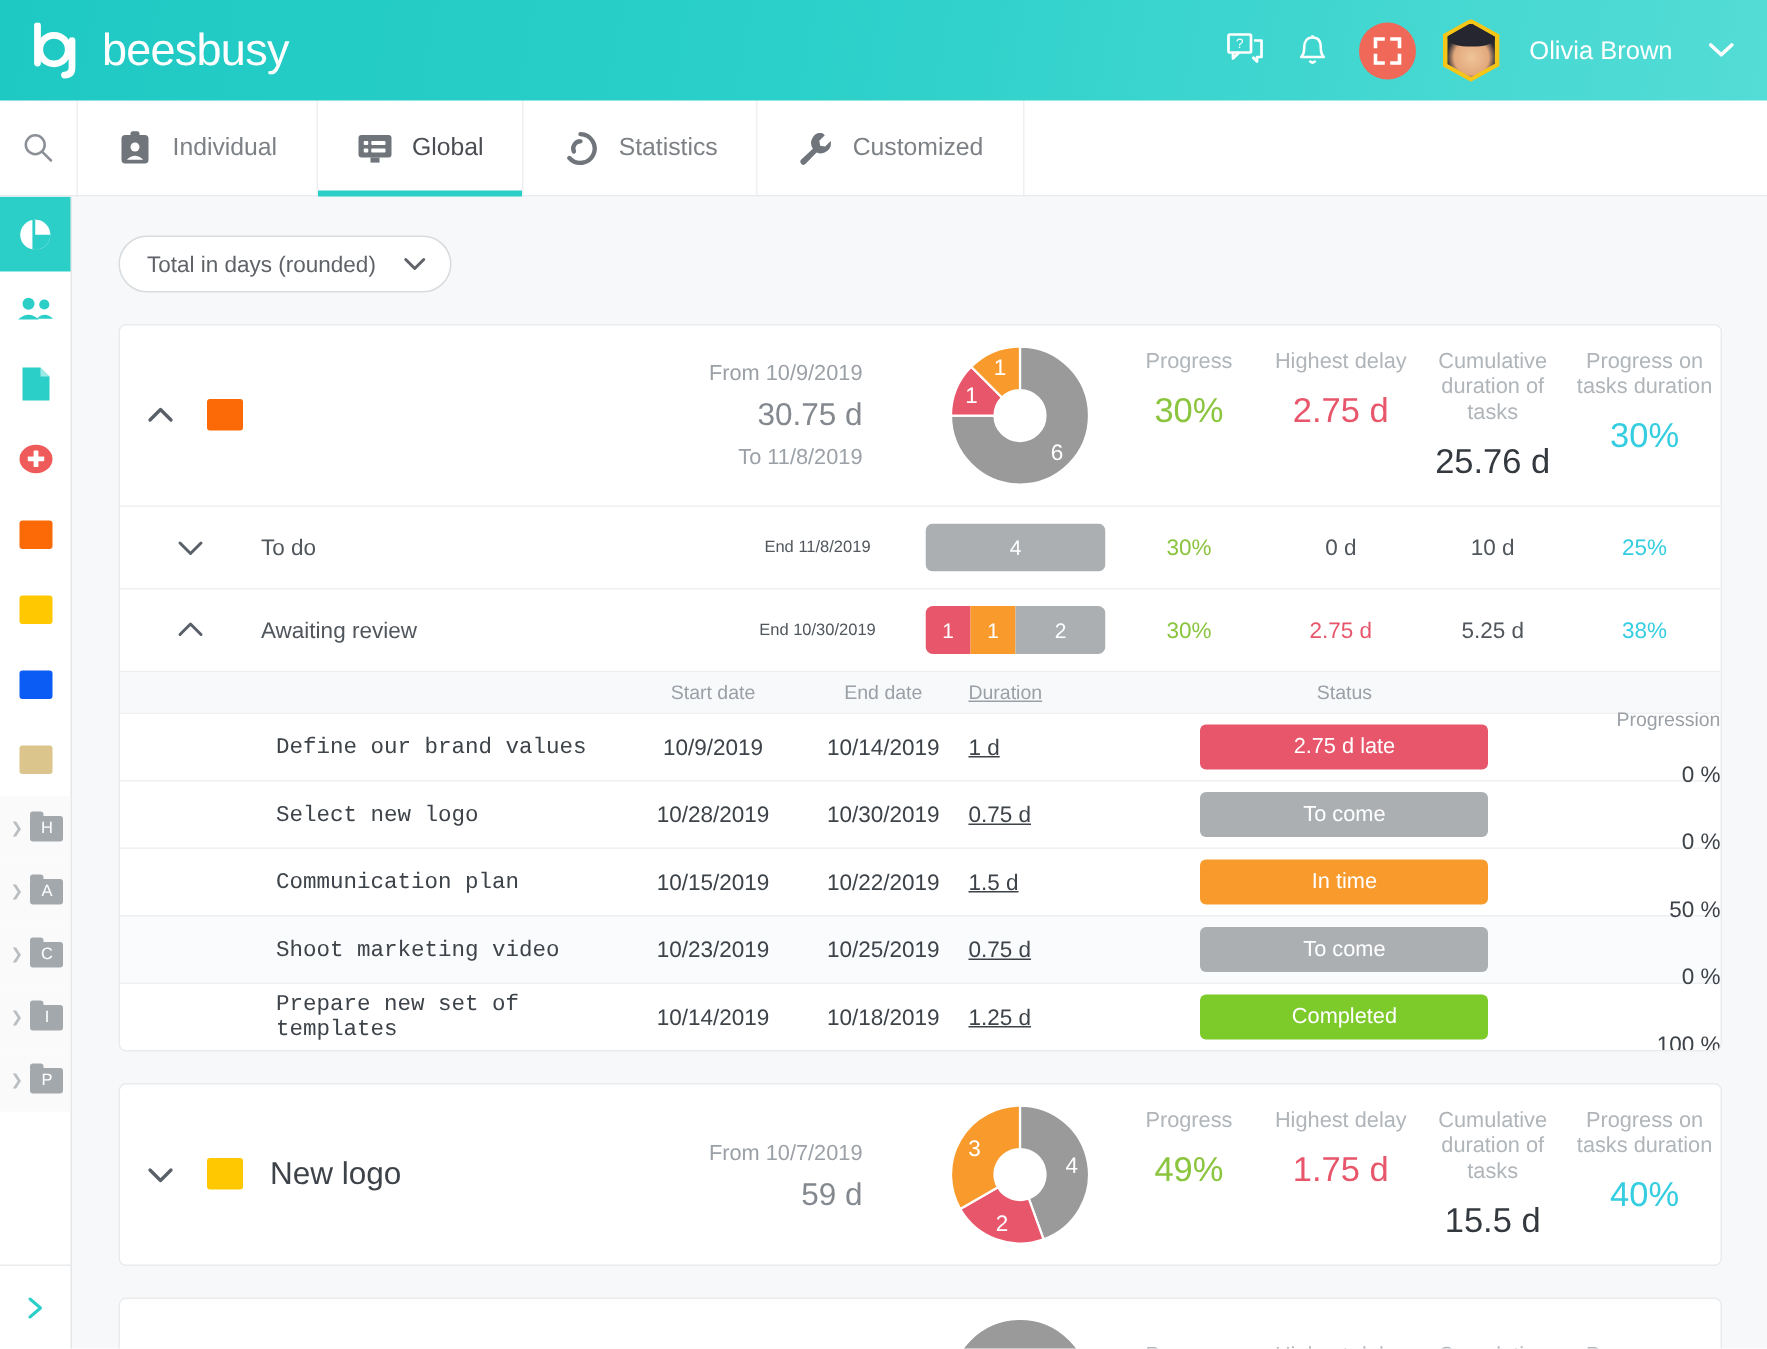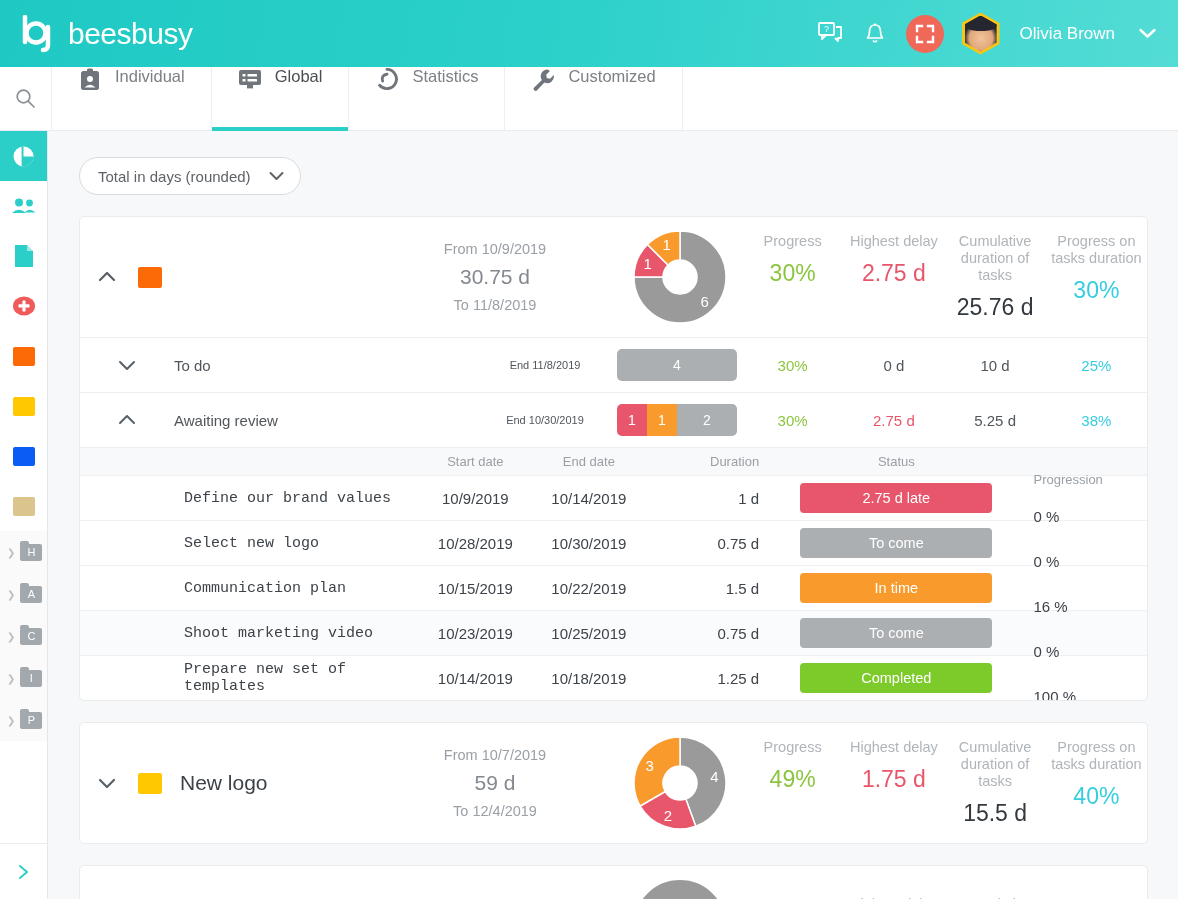--- a/index.html
+++ b/index.html
@@ -64,21 +64,21 @@
     background: #ffffff;
     border-bottom: 1px solid #e9ecef;
     display: flex; align-items: stretch;
     z-index: 15;
   }
   .search-cell {
     width: 52px; display:flex; align-items:center; justify-content:center;
     border-right: 1px solid #edeff1; cursor: pointer;
   }
   .tab {
-    display: flex; align-items: flex-start; gap: 13px;
+    display: flex; align-items: center; gap: 13px;
     padding: 0 26px;
     border-right: 1px solid #edeff1;
     color: #7d8084; font-size: 16.5px;
     cursor: pointer; position: relative;
   }
   .tab.active { color: #4a4d52; }
   .tab.active::after {
     content:''; position:absolute; left:0; right:0; bottom:-1px; height:4px;
     background: #2ccfc8;
   }
@@ -146,21 +146,21 @@
     background: #ffffff;
     border: 1px solid #e9ebed;
     border-radius: 5px;
     overflow: hidden;
   }
   .proj-head { display:flex; align-items:center; height: 120px; position: relative; }
   .caret-cell { width: 54px; display:flex; align-items:center; justify-content:center; cursor:pointer; }
   .proj-icon { margin-left: 4px; }
   .proj-title { font-size: 21px; color: #3d4349; margin-left: 18px; }
   .proj-dates {
-    position:absolute; left: 335px; width: 160px; text-align:center;
+    position:absolute; left: 335px; width: 160px; text-align:right;
     color: #9aa0a6; font-size: 14.5px; line-height: 28px;
   }
   .proj-dates .dur { font-size: 21px; color: #84898f; }
   .donut-cell { position:absolute; left: 540px; width: 120px; display:flex; justify-content:center; }
   .metrics { position:absolute; left: 662px; right: 0; display:flex; }
   .metric { flex:1; text-align:center; }
   .metric-label { color:#b0b5ba; font-size: 14.5px; line-height: 17px; }
   .metric-value { font-size: 23px; margin-top: 10px; }
   .mv-green { color:#8BC53F; }
   .mv-red   { color:#E8566B; }
@@ -188,23 +188,23 @@
     color:#9aa0a6; font-size: 13px;
   }
   .trow {
     display:flex; height: 45px; align-items:center;
     border-top: 1px solid #eef0f2; font-size: 15px; color:#3d4349;
   }
   .trow.alt { background: #fafbfc; }
   .c-name { width: 352px; padding-left: 104px; font-family: Liberation Mono, monospace; }
   .c-start { width: 120px; text-align:center; }
   .c-end   { width: 120px; text-align:center; }
-  .c-dur   { width: 120px; text-align:right; }
+  .c-dur   { width: 120px; text-align:left;text-decoration:underline; }
   .c-status{ width: 290px; display:flex; justify-content:center; }
-  .c-prog  { width: 120px; text-align:left;margin-top:36px; }
+  .c-prog  { width: 120px; text-align:right;margin-top:36px; }
   .thead .c-name { text-align:left; }
   .badge {
     width: 192px; height: 30px; border-radius: 4px;
     display:flex; align-items:center; justify-content:center;
     color:#ffffff; font-size: 14.5px;
   }
   .b-late { background:#E8566B; }
   .b-tocome { background:#ABAFB2; }
   .b-intime { background:#F99B2C; }
   .b-done { background:#7DCA2B; }
@@ -526,21 +526,21 @@
           <div class="c-prog">0 %</div>
         </div>
         <div class="trow">
           <div class="c-name">Communication plan</div>
           <div class="c-start">10/15/2019</div>
           <div class="c-end">10/22/2019</div>
           <div class="c-dur">1.5 d</div>
           <div class="c-status">
             <span class="badge b-intime">In time</span>
           </div>
-          <div class="c-prog">16 %</div>
+          <div class="c-prog">50 %</div>
         </div>
         <div class="trow alt">
           <div class="c-name">Shoot marketing video</div>
           <div class="c-start">10/23/2019</div>
           <div class="c-end">10/25/2019</div>
           <div class="c-dur">0.75 d</div>
           <div class="c-status">
             <span class="badge b-tocome">To come</span>
           </div>
           <div class="c-prog">0 %</div>
@@ -561,21 +561,20 @@
           <div class="caret-cell">
             <svg width="18" height="13" viewBox="0 0 18 13">
               <path d="M2 3 L9 10 L16 3" stroke="#5a6068" stroke-width="2.2" fill="none" stroke-linecap="round" stroke-linejoin="round"></path>
             </svg>
           </div>
           <div class="proj-icon"><span class="briefcase" style="background: rgb(255, 200, 0); display: inline-block; width: 24px; height: 21px; margin-top: 4px;"></span></div>
           <div class="proj-title">New logo</div>
           <div class="proj-dates">
             <div>From 10/7/2019</div>
             <div class="dur">59 d</div>
-            <div>To 12/4/2019</div>
           </div>
           <div class="donut-cell">
             <svg width="96" height="96" viewBox="0 0 96 96">
               <path d="M48 2 A46 46 0 0 1 63.73292659298077 91.22586055615179 L53.81434243653637 63.97477455336044 A17 17 0 0 0 48 31 Z" fill="#9A9A9A" stroke="#ffffff" stroke-width="1.5"></path>
               <text x="82.44857520036703" y="46.92578674521078" text-anchor="middle" font-size="15" fill="#ffffff" font-family="Liberation Sans">4</text>
               <path d="M63.73292659298077 91.22586055615179 A46 46 0 0 1 8.162831425915833 71.00000000000001 L33.277568135664545 56.50000000000001 A17 17 0 0 0 53.81434243653637 63.97477455336044 Z" fill="#E8566B" stroke="#ffffff" stroke-width="1.5"></path>
               <text x="36.03613538646811" y="85.87044787509107" text-anchor="middle" font-size="15" fill="#ffffff" font-family="Liberation Sans">2</text>
               <path d="M8.162831425915833 71.00000000000001 A46 46 0 0 1 47.99999999999999 2 L48 31 A17 17 0 0 0 33.277568135664545 56.50000000000001 Z" fill="#F99B2C" stroke="#ffffff" stroke-width="1.5"></path>
               <text x="17.706431375620326" y="35.51000000000002" text-anchor="middle" font-size="15" fill="#ffffff" font-family="Liberation Sans">3</text>
             </svg>

